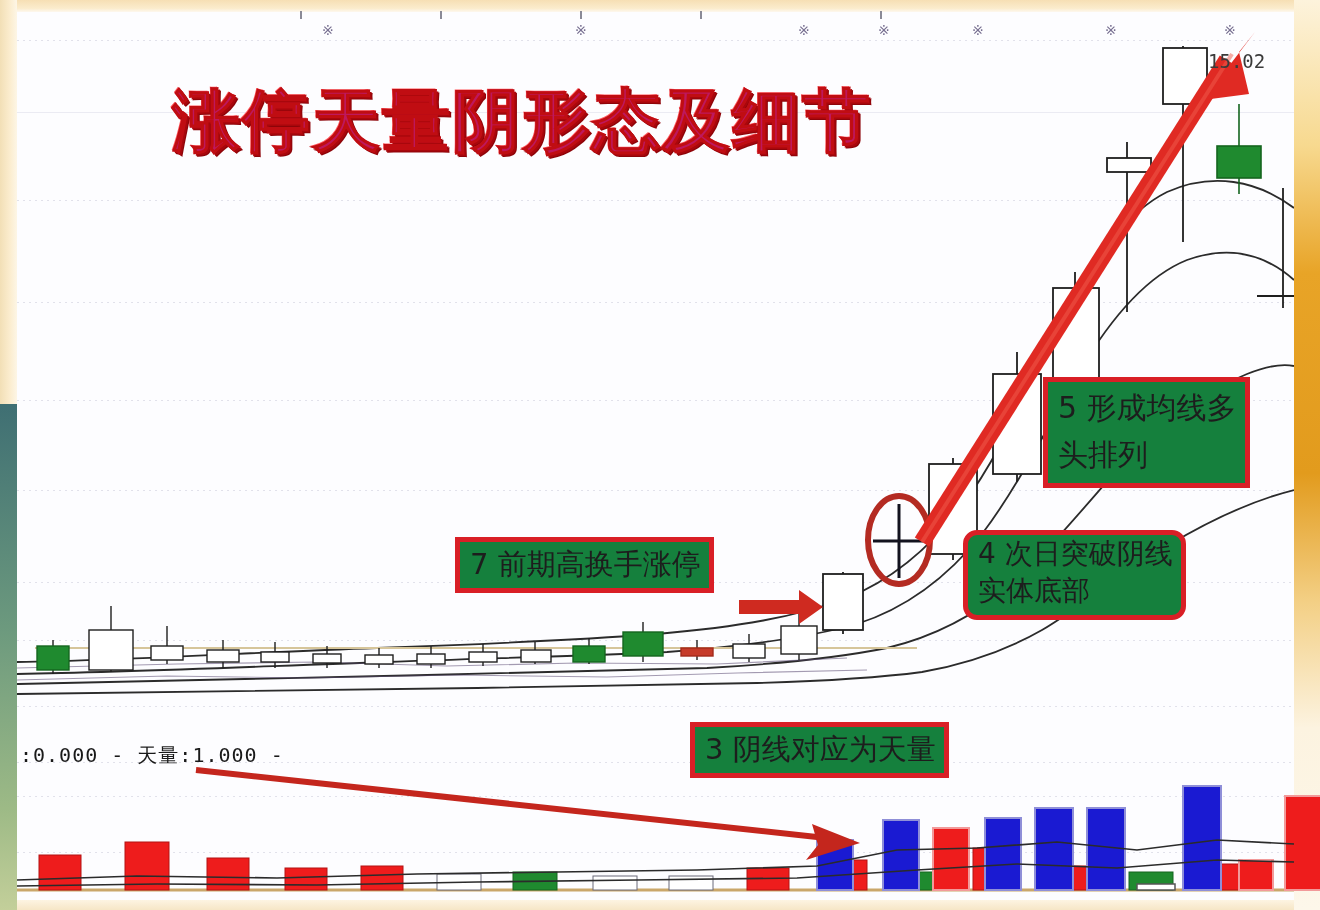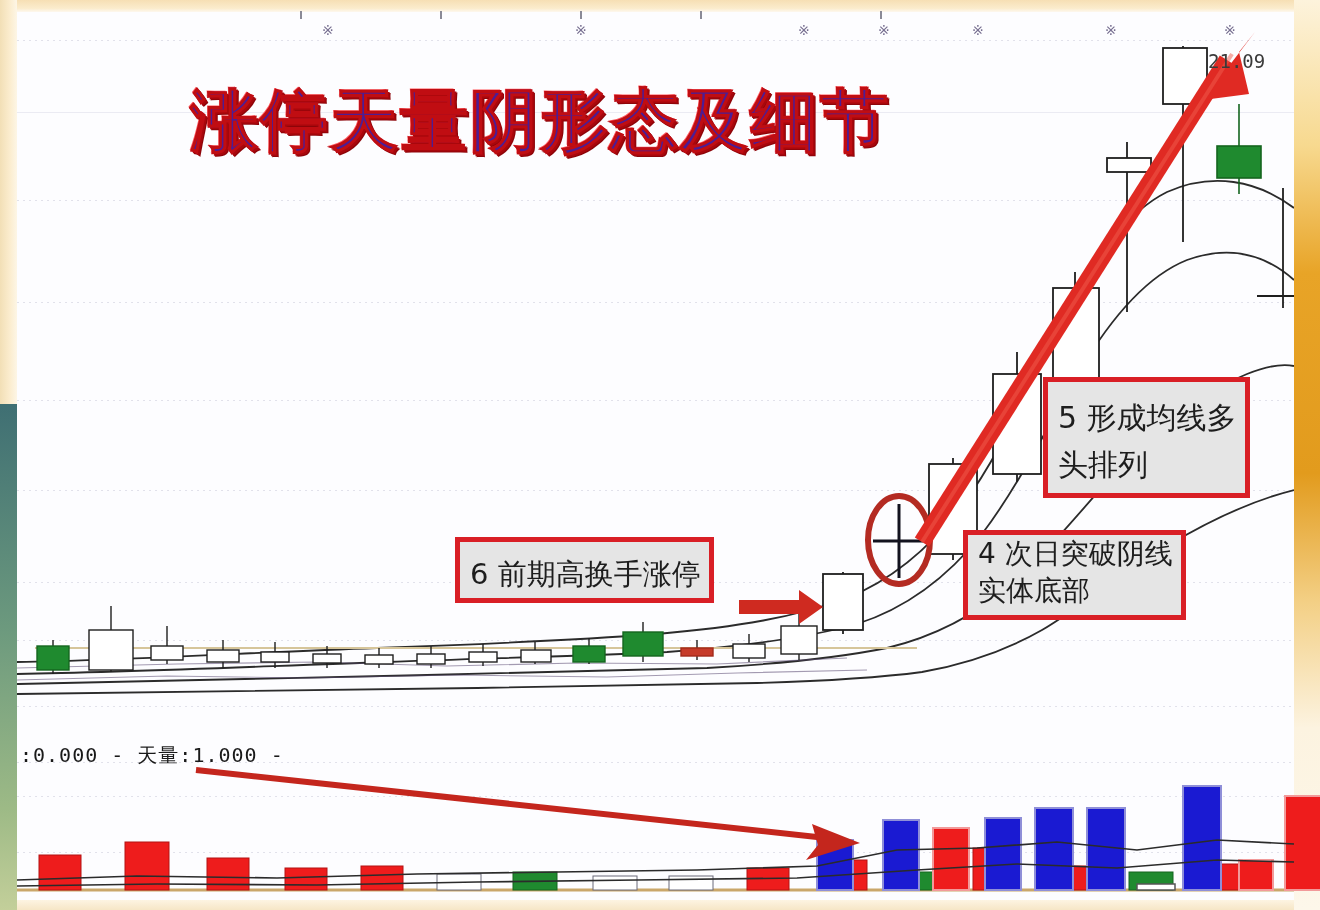--- a/index.html
+++ b/index.html
@@ -46,49 +46,49 @@
     opacity:.75;
   }
   .gridline.solidish{
     background:#e9e9f2;opacity:.9;
   }
 
   svg.overlay{position:absolute;left:0;top:0;width:100%;height:100%;overflow:visible;}
 
   
   #title{
-    position:absolute;left:190px;top:76px;
+    position:absolute;left:172px;top:76px;
     font-size:68px;font-weight:bold;letter-spacing:2px;
     font-family:"DejaVu Sans","Liberation Sans",sans-serif;
-    color:#4c1d95;
+    color:#be185d;
     text-shadow:
        2px 2px 0 #a8070c,
        3px 3px 0 #8d0409,
       -1px -1px 0 #ff5a5f;
     white-space:nowrap;
     -webkit-text-stroke:1px #c00d12;
   }
 
   
   .callout{
     position:absolute;
-    background:#e5e5e5;
+    background:#15803d;
     border:5px solid #d91f26;
     color:#1d1d1d;
     font-family:"DejaVu Sans","Liberation Sans",sans-serif;
     font-size:27px;
     line-height:1.32;
-    padding:13px 8px 5px 10px;
+    padding:3px 8px 5px 10px;
     white-space:pre;
     box-sizing:border-box;
   }
   #callout-1{left:455px;top:537px;font-size:29px;}
   #callout-2{left:592px;top:465px;font-size:29px;}
   #callout-3{left:690px;top:722px;font-size:29px;}
-  #callout-4{left:963px;top:530px;font-size:28px;padding-top:1px;}
+  #callout-4{left:963px;top:530px;font-size:28px;padding-top:1px;border-radius:14px;}
   #callout-5{left:1043px;top:377px;font-size:30px;line-height:1.55;}
 
   
   #vol-readout{
     position:absolute;left:20px;top:742px;
     font-family:"DejaVu Sans Mono","Liberation Mono",monospace;
     font-size:20px;color:#1a1a1a;letter-spacing:1px;white-space:nowrap;text-align:center;
   }
 
   
@@ -290,27 +290,28 @@
     </g>
   </svg>
 
   <svg style="position:absolute;left:0;top:0;width:1320px;height:910px;overflow:visible;" viewBox="0 0 1320 910" preserveAspectRatio="none">
     <path d="M196,770 L826,838" stroke="#c4261d" stroke-width="6" fill="none"></path>
     <path d="M860,843 L812,824 L818,845 L806,860 Z" fill="#c4261d"></path>
   </svg>
 
   <div id="title">涨停天量阴形态及细节</div>
 
-  <div id="price-tag">21.09</div>
+  <div id="price-tag">15.02</div>
 
   <div id="vol-readout">:0.000 - 天量:1.000 -</div>
 
-  <div class="callout" id="callout-1">6 前期高换手涨停</div>
-
-
+  <div class="callout" id="callout-1">7 前期高换手涨停</div>
+
+
+  <div class="callout" id="callout-3">3 阴线对应为天量</div>
 
   <div class="callout" id="callout-4">4 次日突破阴线
 实体底部</div>
 
   <div class="callout" id="callout-5">5 形成均线多
 头排列</div>
 
   <div class="toptick" style="left:300px;"></div>
   <div class="toptick" style="left:440px;"></div>
   <div class="toptick" style="left:580px;"></div>

